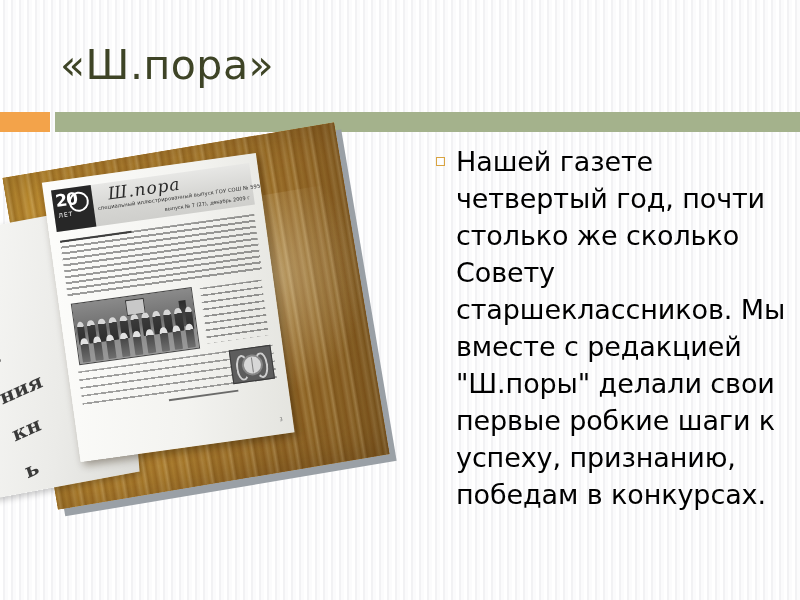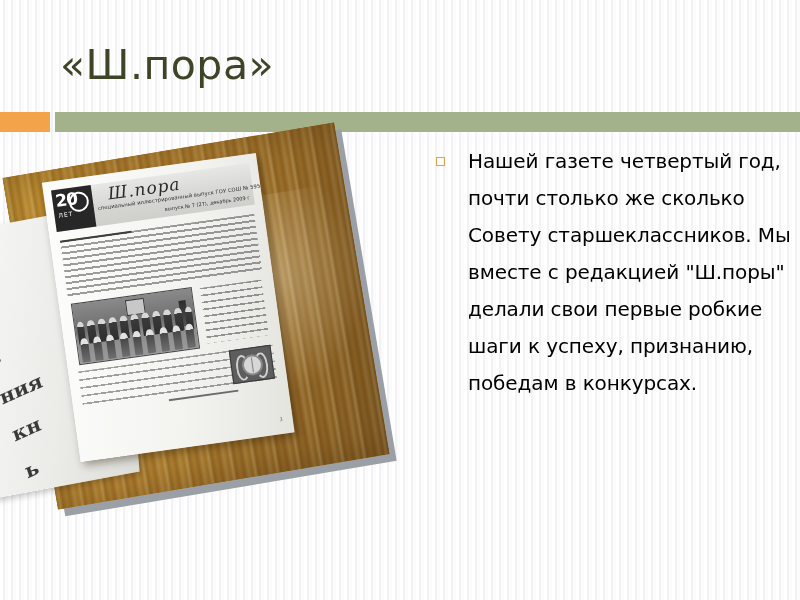--- a/index.html
+++ b/index.html
@@ -83,22 +83,22 @@
     position: absolute;
     left: 4px;
     top: 14px;
     width: 9px;
     height: 9px;
     border: 1px solid #d9a441;
     background: transparent;
     box-sizing: border-box;
   }
   #body-text {
-    margin-left: 36px;
-    font-size: 20px;
+    margin-left: 24px;
+    font-size: 27px;
     line-height: 37px;
     color: #000000;
     font-weight: 400;
     white-space: pre-line;
     letter-spacing: -0.1px;
   }
 
   
   #photo-wrap {
     position: absolute;

